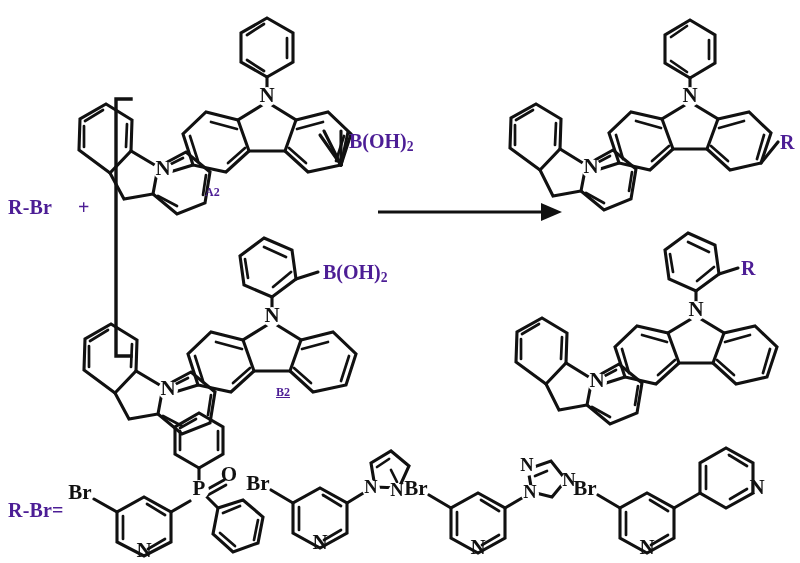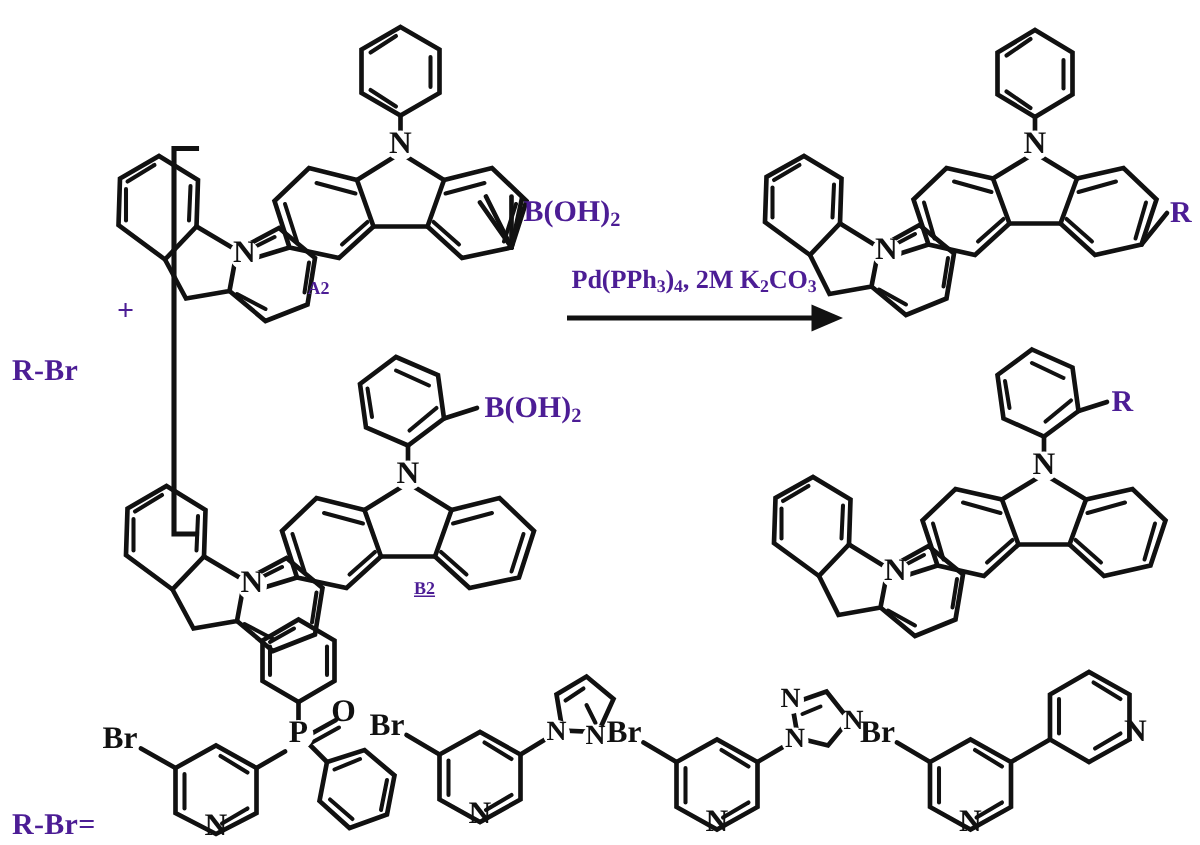--- a/index.html
+++ b/index.html
@@ -66,21 +66,20 @@
     position: absolute;
     font-family: "Liberation Serif", serif;
     font-weight: bold;
     color: #4c1d95;
     white-space: nowrap;
     line-height: 1;
   }
   .lbl-rbr {
     font-size: 20px;
     letter-spacing: 0.2px;
-    margin-top: 40px;
   }
   .lbl-plus {
     font-size: 20px;
   }
   .lbl-tag {
     font-size: 12px;
   }
   .lbl-cond {
     font-size: 17.5px;
     letter-spacing: -0.1px;
@@ -385,21 +384,20 @@
   <div class="lbl lbl-plus" style="left:78px; top:197px;">+</div>
 
   <div class="lbl lbl-tag" style="left:205px; top:186px;">A2</div>
 
   <div class="lbl lbl-tag" style="left:276px; top:386px;text-decoration:underline;">B2</div>
 
   <div class="lbl lbl-boh" style="left:349px; top:131px;"><span>B(OH)</span><sub>2</sub></div>
 
   <div class="lbl lbl-boh" style="left:323px; top:262px;"><span>B(OH)</span><sub>2</sub></div>
 
-  <div class="lbl lbl-cond" style="left:381px; top:178px;">Pd(PPh<sub>3</sub>)<sub>4</sub>, 2M K<sub>2</sub>CO<sub>3</sub></div>
 
 
   <div class="lbl lbl-r" style="left:780px; top:132px;">R</div>
 
   <div class="lbl lbl-r" style="left:741px; top:258px;">R</div>
 
   <div class="lbl lbl-rbr" style="left:8px; top:500px;">R-Br=</div>
 
 </div>
 

